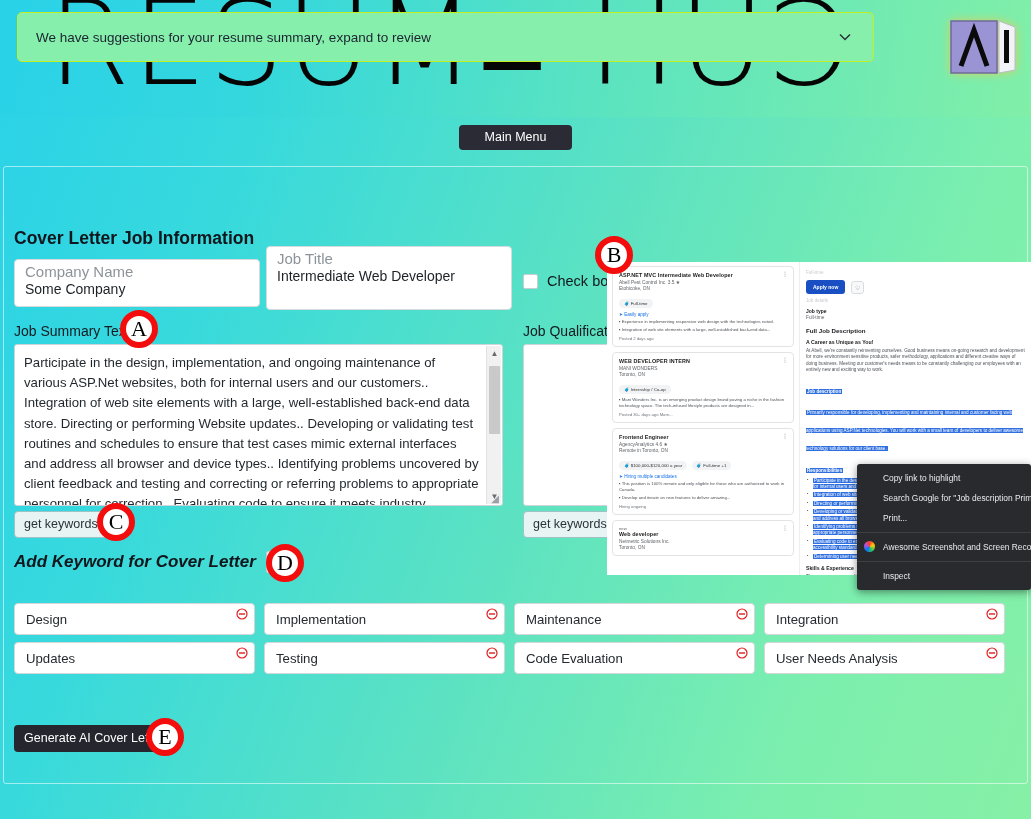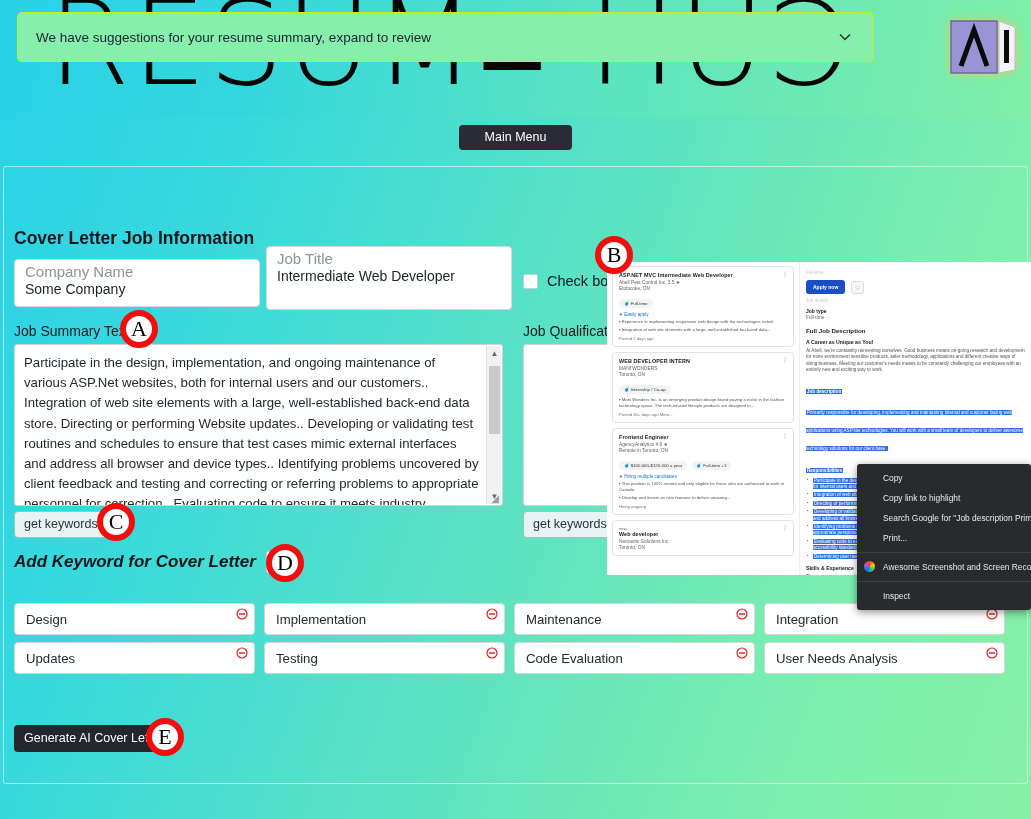--- a/index.html
+++ b/index.html
@@ -412,21 +412,20 @@
         <div class="ov-li"><span class="hlblock">Evaluating code to ensure it meets industry standards, is valid, is properly structured, and meets accessibility standards with browsers, devices.</span></div>
         <div class="ov-li"><span class="hlblock">Determining user needs by analyzing technical requirements.</span></div>
       </div>
     <div class="ov-sub">Skills &amp; Experience</div>
     <div class="ov-p">There are more years of Domain experience in this role.</div>
 
   </div>
 </div>
 
 <div id="ctx-menu">
-    <div class="ctx-item"><span>Copy</span></div>
     <div class="ctx-item"><span>Copy link to highlight</span></div>
     <div class="ctx-item"><span>Search Google for "Job description  Primarily re</span></div>
     <div class="ctx-item"><span>Print...</span></div>
     <div class="ctx-sep"></div>
     <div class="ctx-item"><span class="ctx-ico" style="background: conic-gradient(rgb(255, 59, 48), rgb(255, 204, 0), rgb(52, 199, 89), rgb(0, 122, 255), rgb(175, 82, 222), rgb(255, 59, 48));"></span><span>Awesome Screenshot and Screen Recorder</span></div>
     <div class="ctx-sep"></div>
     <div class="ctx-item"><span>Inspect</span></div>
   </div>
 
 <div id="badges">

